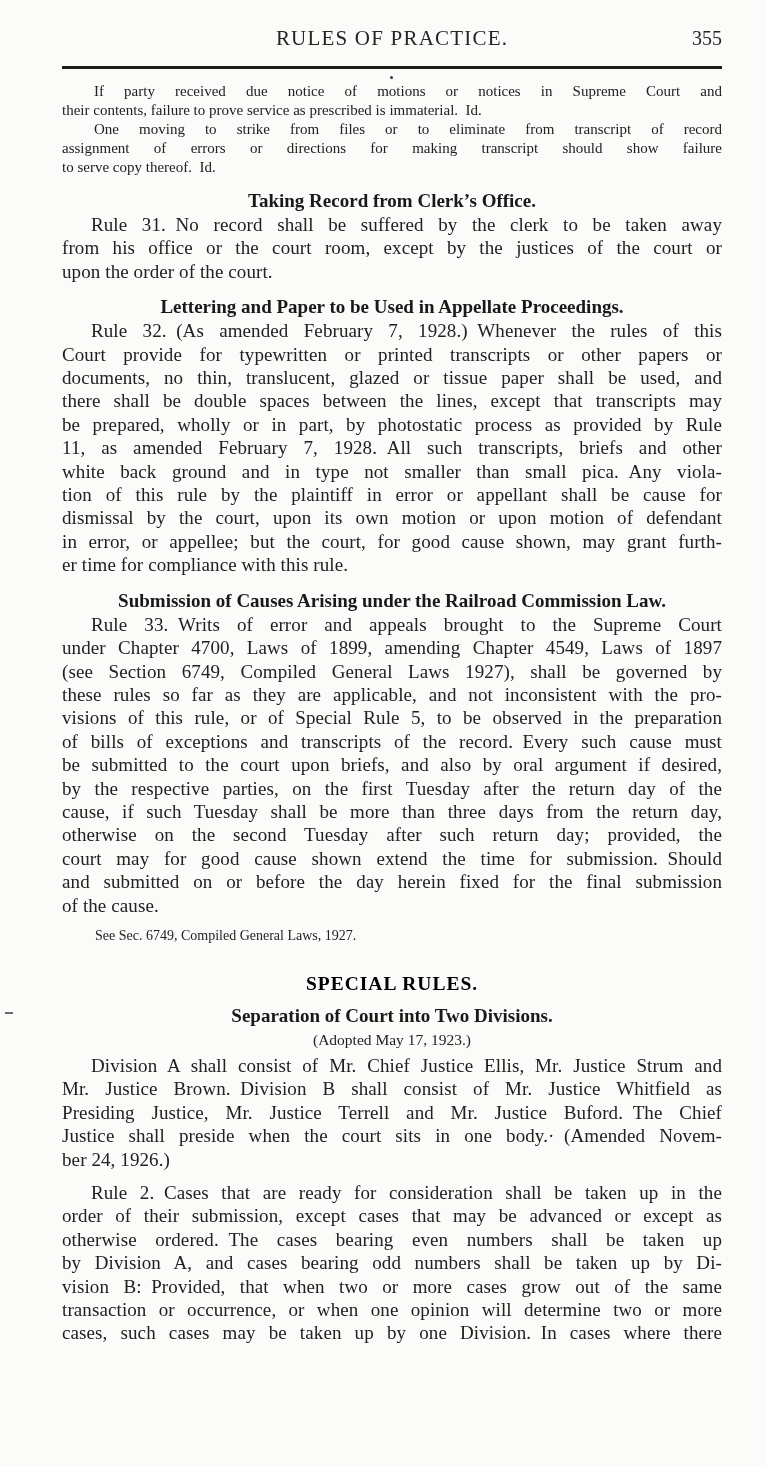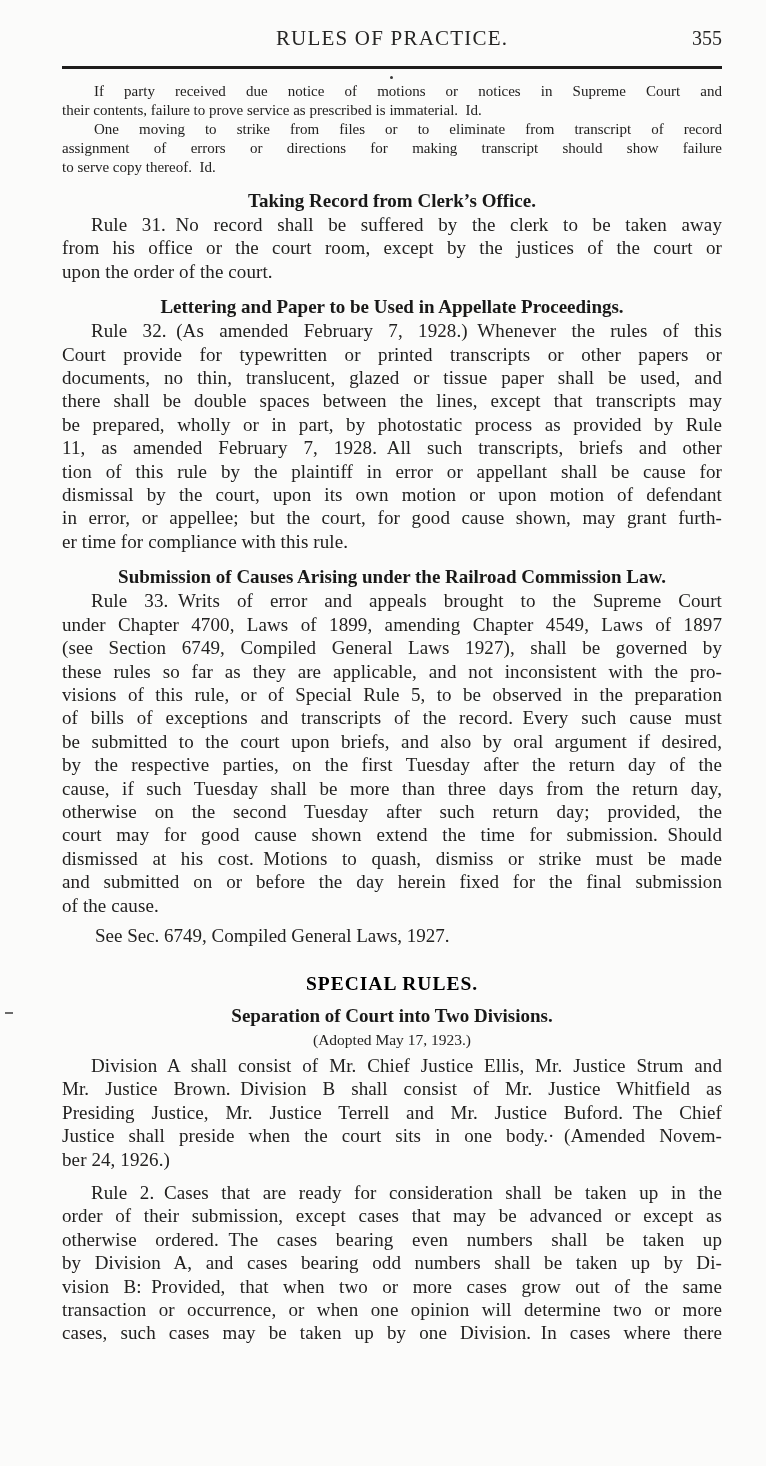--- a/index.html
+++ b/index.html
@@ -39,21 +39,21 @@
   .note .line:first-child { text-indent:32px; }
   .para { font-size:19px; line-height:23.4px; letter-spacing:0.1px; }
   .para .line:first-child { text-indent:29px; }
   .line { text-align:justify; text-align-last:justify; }
   .line.last { text-align-last:left; }
   .sec-heading {
     margin-top:12px; text-align:center; font-weight:700;
     font-size:19px; line-height:24px; color:#191918;
   }
   .citation {
-    margin-top:9px; font-size:19px; line-height:19px;
+    margin-top:9px; font-size:14px; line-height:19px;
     padding-left:33px; color:#232221;
   }
   .caps-heading {
     margin-top:27px; text-align:center; font-weight:700;
     font-size:19.5px; line-height:24px; letter-spacing:1px; color:#000000;
   }
   .sub-heading { margin-top:8px; }
   .adopted {
     margin-top:2px; text-align:center;
     font-size:15.5px; line-height:19px; color:#232221;
@@ -91,40 +91,40 @@
     </div>
 
   <div class="sec-heading">Lettering and Paper to be Used in Appellate Proceedings.</div>
   <div class="para">
       <div class="line">Rule 32. (As amended February 7, 1928.) Whenever the rules of this</div>
       <div class="line">Court provide for typewritten or printed transcripts or other papers or</div>
       <div class="line">documents, no thin, translucent, glazed or tissue paper shall be used, and</div>
       <div class="line">there shall be double spaces between the lines, except that transcripts may</div>
       <div class="line">be prepared, wholly or in part, by photostatic process as provided by Rule</div>
       <div class="line">11, as amended February 7, 1928. All such transcripts, briefs and other</div>
+      <div class="line">white back ground and in type not smaller than small pica. Any viola-</div>
       <div class="line">tion of this rule by the plaintiff in error or appellant shall be cause for</div>
       <div class="line">dismissal by the court, upon its own motion or upon motion of defendant</div>
       <div class="line">in error, or appellee; but the court, for good cause shown, may grant furth-</div>
       <div class="line last">er time for compliance with this rule.</div>
     </div>
 
   <div class="sec-heading">Submission of Causes Arising under the Railroad Commission Law.</div>
   <div class="para">
       <div class="line">Rule 33. Writs of error and appeals brought to the Supreme Court</div>
       <div class="line">under Chapter 4700, Laws of 1899, amending Chapter 4549, Laws of 1897</div>
       <div class="line">(see Section 6749, Compiled General Laws 1927), shall be governed by</div>
       <div class="line">these rules so far as they are applicable, and not inconsistent with the pro-</div>
       <div class="line">visions of this rule, or of Special Rule 5, to be observed in the preparation</div>
       <div class="line">of bills of exceptions and transcripts of the record. Every such cause must</div>
       <div class="line">be submitted to the court upon briefs, and also by oral argument if desired,</div>
       <div class="line">by the respective parties, on the first Tuesday after the return day of the</div>
       <div class="line">cause, if such Tuesday shall be more than three days from the return day,</div>
       <div class="line">otherwise on the second Tuesday after such return day; provided, the</div>
       <div class="line">court may for good cause shown extend the time for submission. Should</div>
-      <div class="line">dismissed at his cost. Motions to quash, dismiss or strike must be made</div>
       <div class="line">and submitted on or before the day herein fixed for the final submission</div>
       <div class="line last">of the cause.</div>
     </div>
 
   <div class="citation">See Sec. 6749, Compiled General Laws, 1927.</div>
 
   <div class="caps-heading">SPECIAL RULES.</div>
 
   <div class="sec-heading sub-heading">Separation of Court into Two Divisions.</div>
   <div class="adopted">(Adopted May 17, 1923.)</div>

